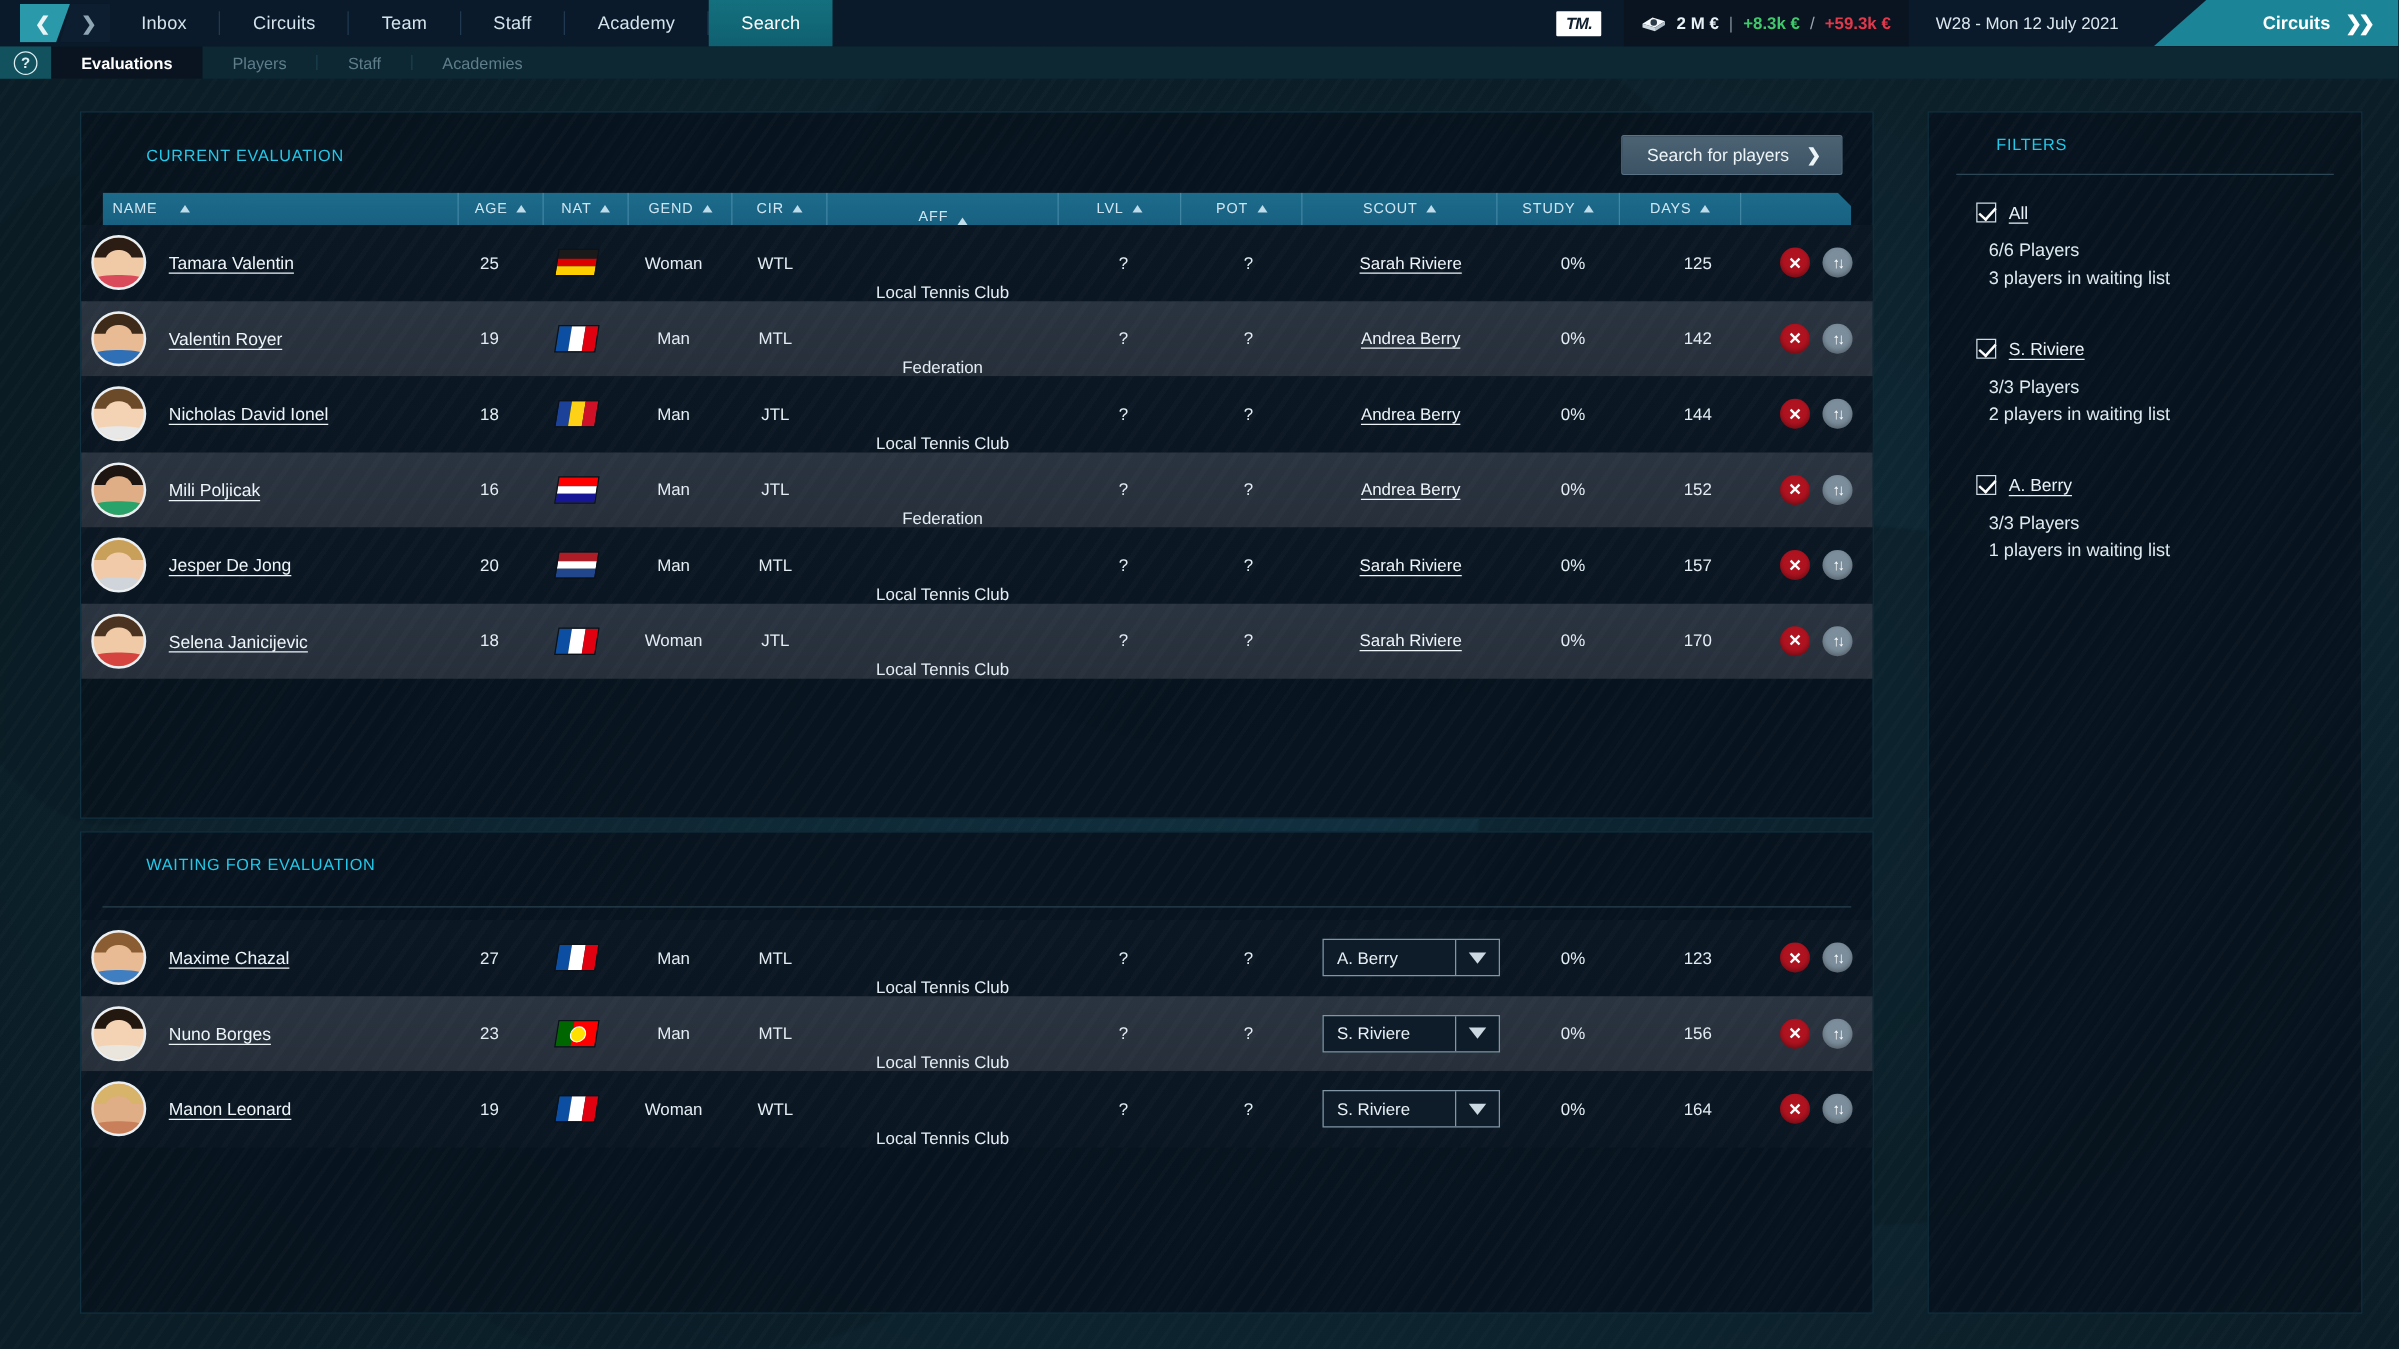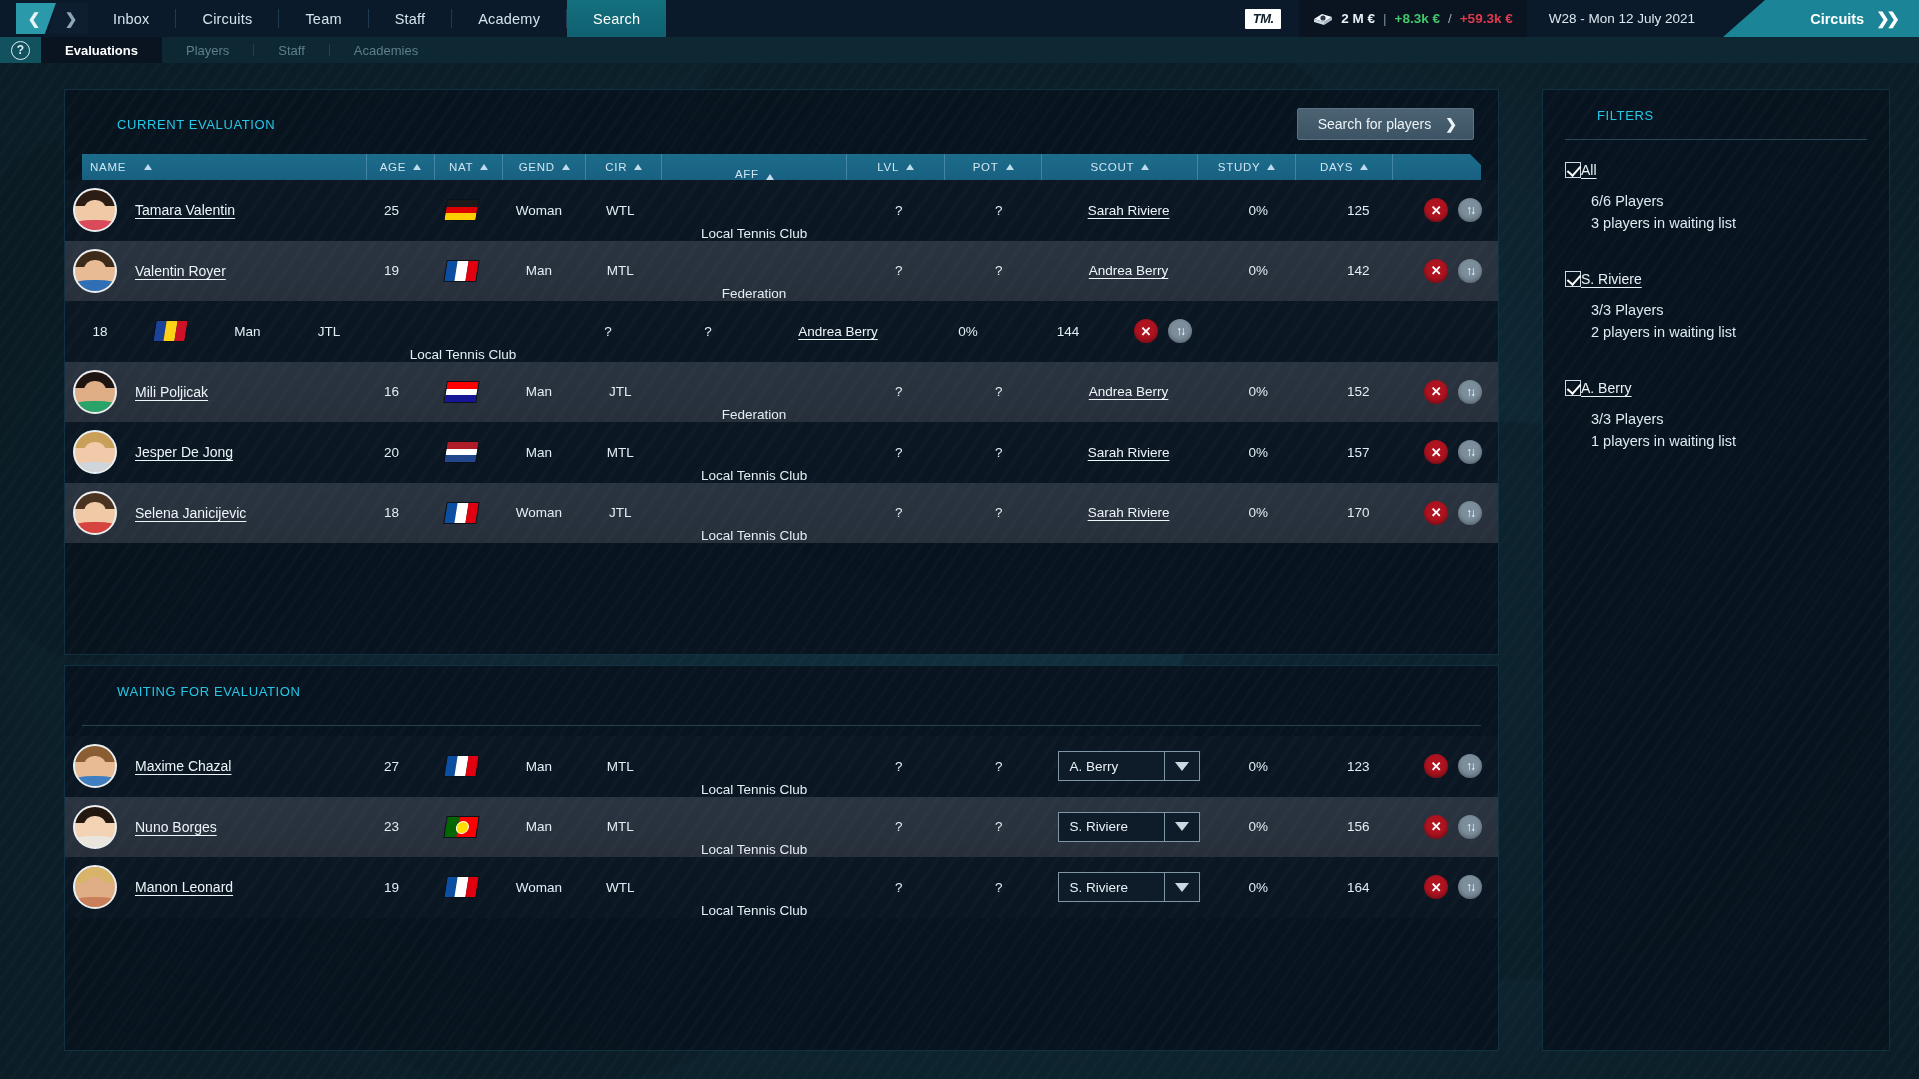--- a/index.html
+++ b/index.html
@@ -302,21 +302,21 @@
     border-left: 7px solid transparent;
     border-right: 7px solid transparent;
     border-top: 9px solid #ccd8e1;
     display: block;
   }
 
   
   .filters-inner { position: relative; z-index: 3; padding: 0 22px; }
   .filters-rule { height: 1px; background: #2d4656; margin: 16px 0 22px; }
   .fgroup { margin-bottom: 36px; }
-  .frow { display: flex; align-items: center; margin-bottom: 12px; cursor: pointer; }
+  .frow { display: flex; align-items: center; gap: 10px; margin-bottom: 12px; cursor: pointer; margin-left: 16px; }
   .fcheck {
     width: 16px; height: 16px; border: 1.6px solid #cfdce5;
     position: relative; flex: 0 0 auto; background: transparent;
   }
   .fcheck::after {
     content: ""; position: absolute;
     left: 4px; top: 0px; width: 6px; height: 11px;
     border: solid #ffffff; border-width: 0 2px 2px 0;
     transform: rotate(42deg);
   }
@@ -514,20 +514,28 @@
               <span class="slink">Andrea Berry</span>
             </div>
             <div class="td c-study">0%</div>
             <div class="td c-days">142</div>
             <div class="td c-act">
               <span class="btn-x">✕</span>
               <span class="btn-sw">↑↓</span>
             </div>
           </div>
           <div class="trow dark">
+            <div class="td c-name">
+              <span class="avatar" title="Nicholas David Ionel" style="background: rgb(244, 211, 180);">
+                <i class="hair" style="background: rgb(107, 74, 42);"></i>
+                <i class="face" style="background: rgb(244, 211, 180);"></i>
+                <i class="shirt" style="background: rgb(232, 232, 232);"></i>
+              </span>
+              <span class="plink">Nicholas David Ionel</span>
+            </div>
             <div class="td c-age">18</div>
             <div class="td c-nat">
               <span class="flag vert">
                 <i style="background: rgb(27, 66, 152);"></i>
                 <i style="background: rgb(252, 209, 22);"></i>
                 <i style="background: rgb(206, 17, 38);"></i>
               </span>
             </div>
             <div class="td c-gend">Man</div>
             <div class="td c-cir">JTL</div>

